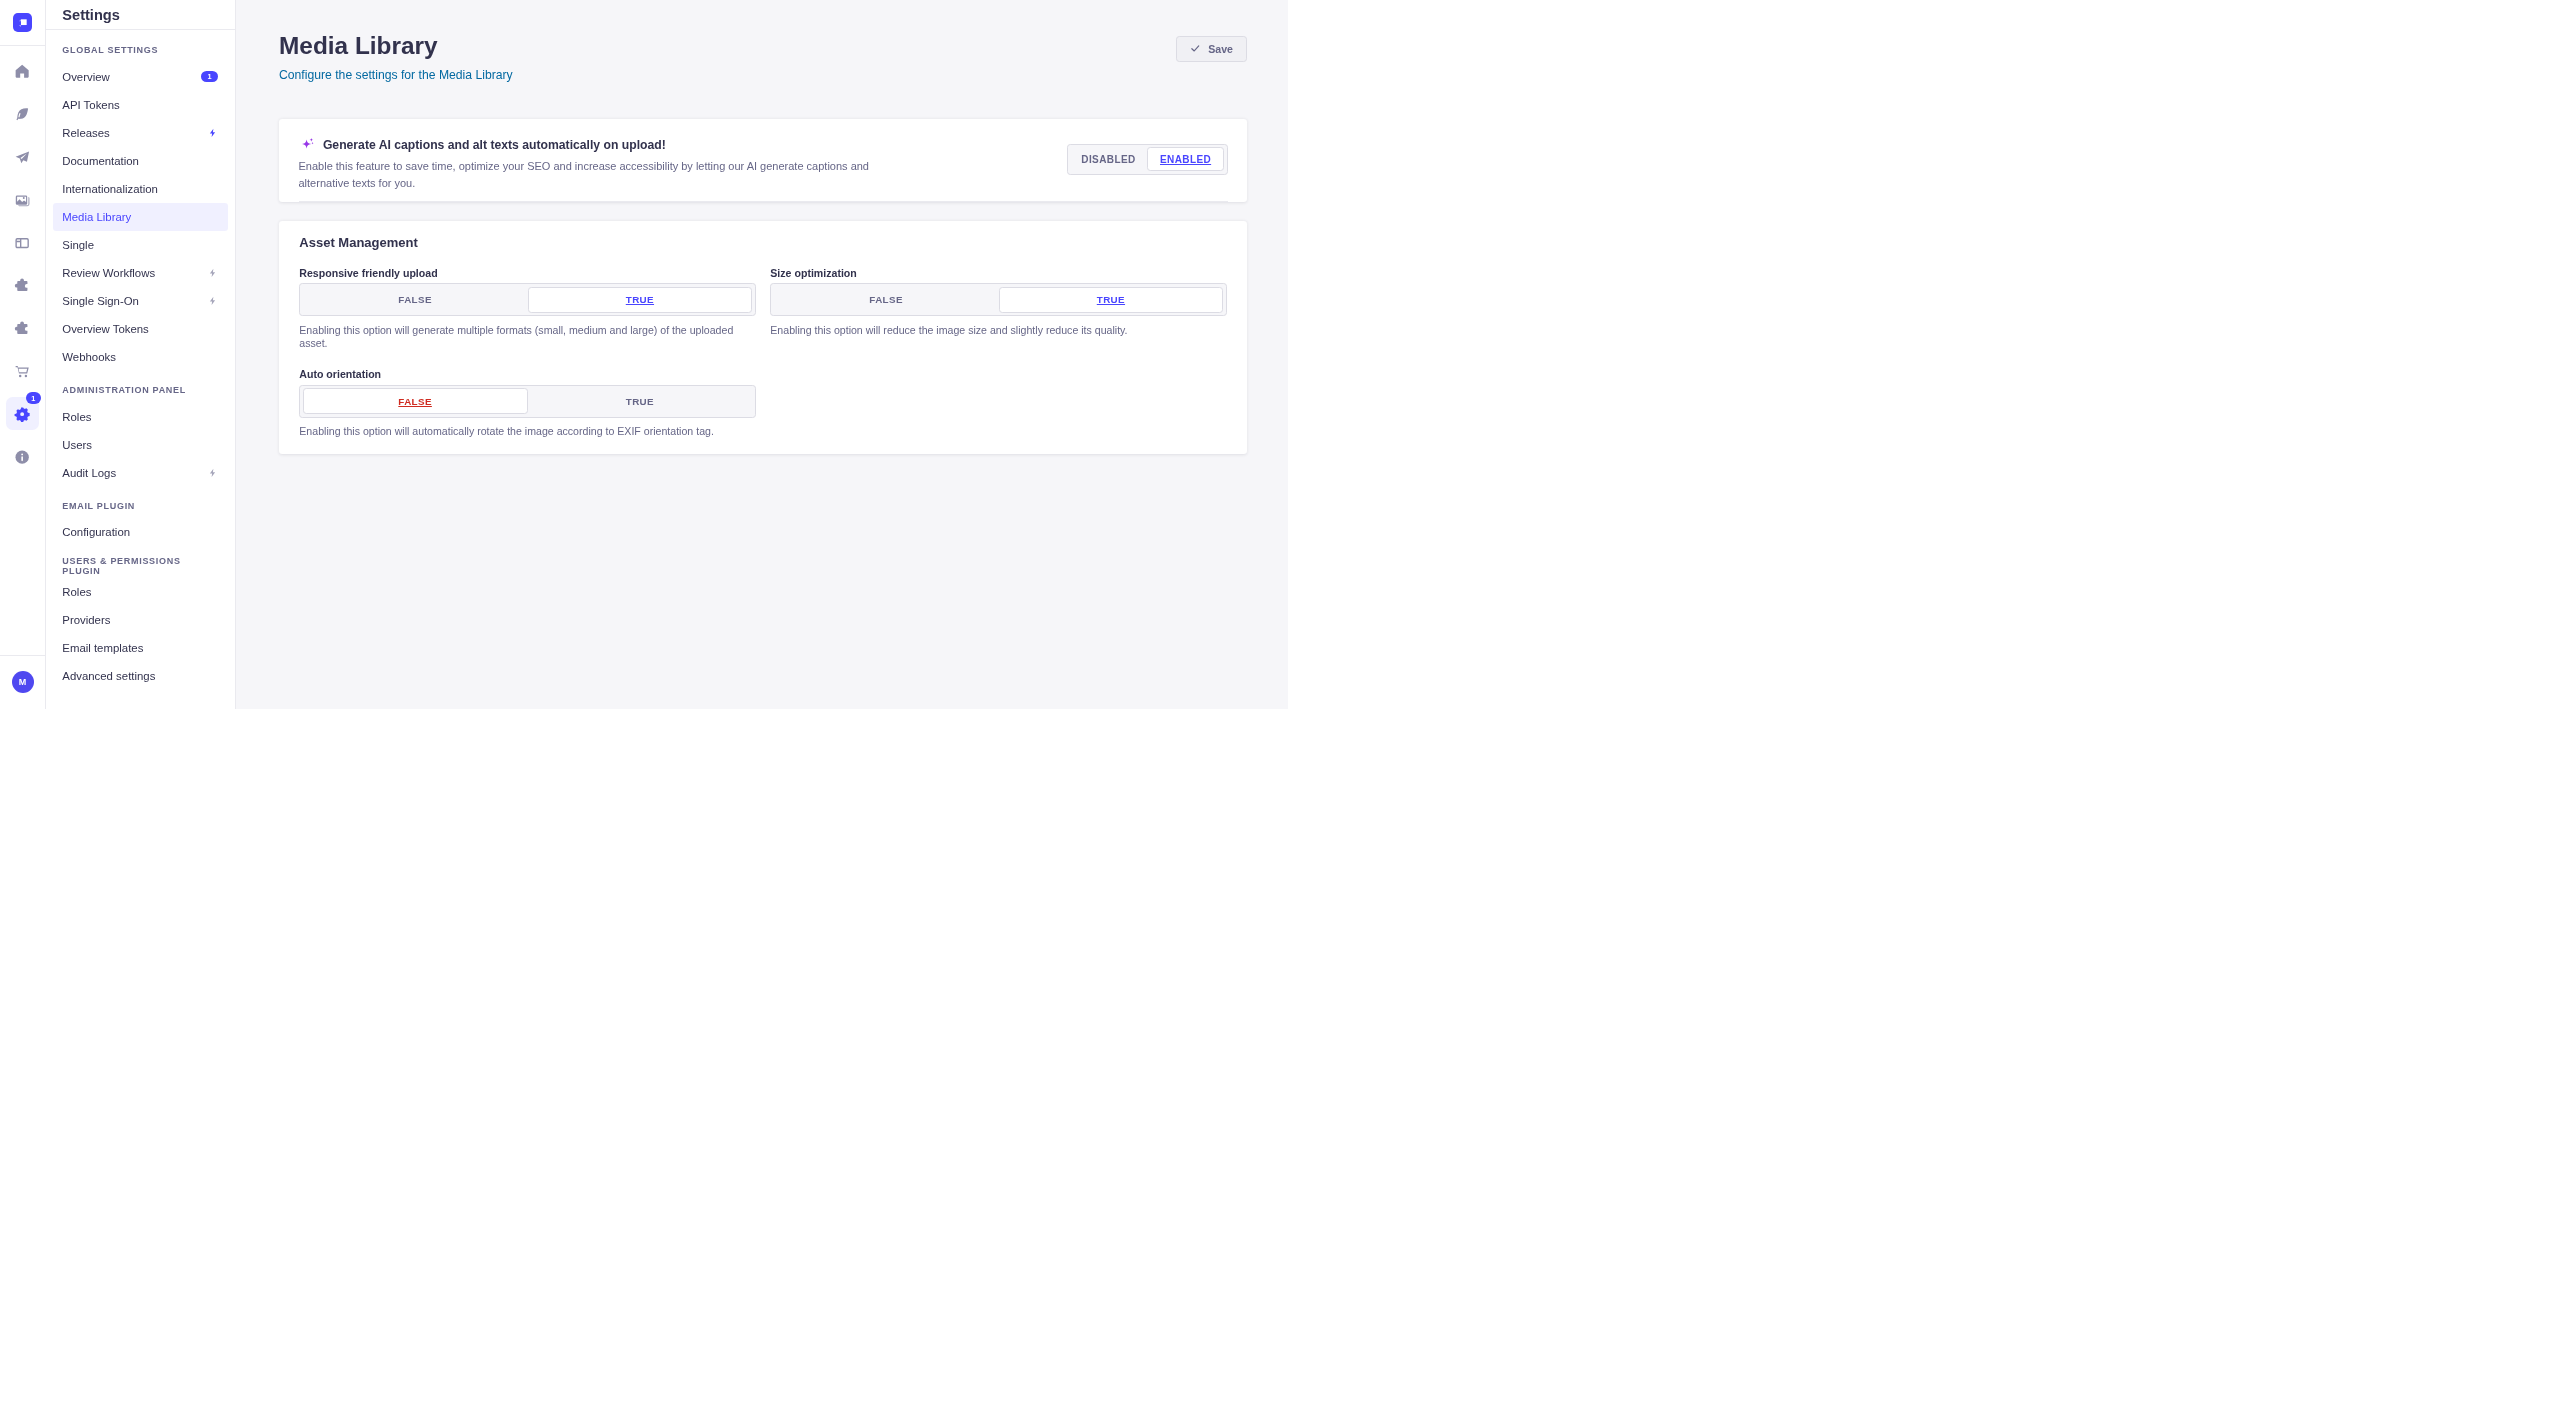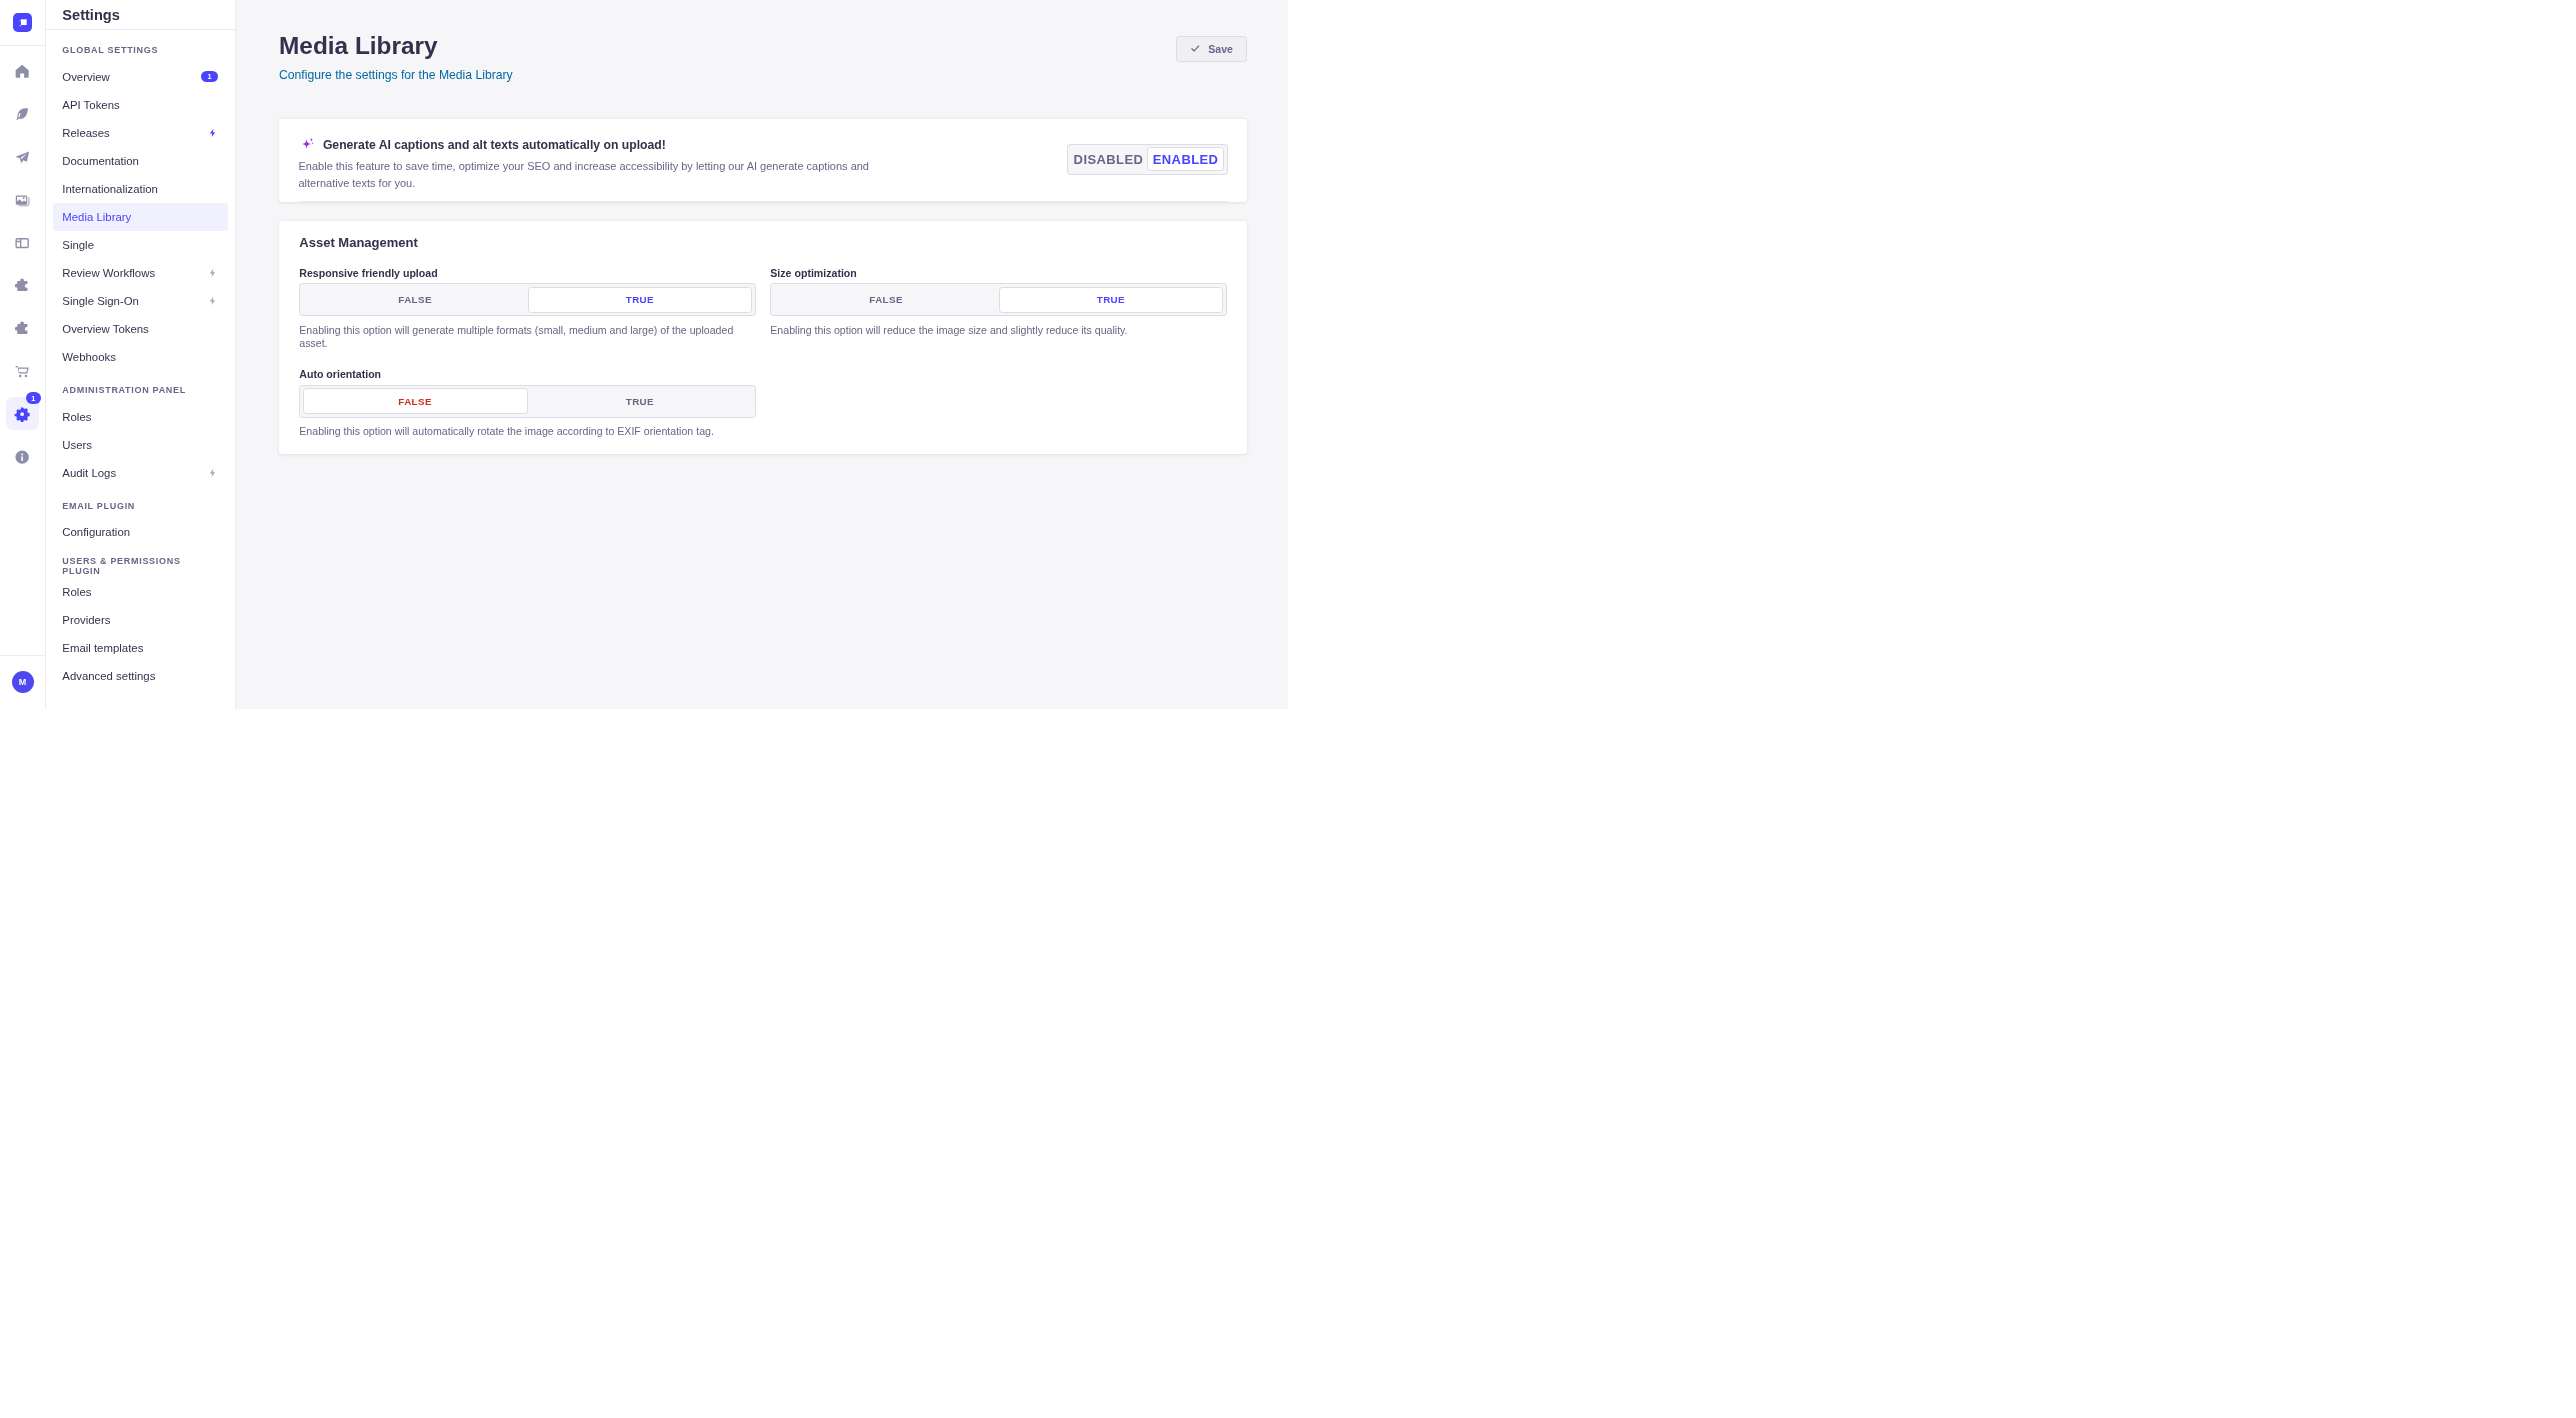--- a/index.html
+++ b/index.html
@@ -73,25 +73,25 @@
     padding:2.4px 7.3px; border-radius:3.3px; }
   .status-text { margin-left:9.8px; font-size:11px; color:#8e8ea9; }
   .gen-link { margin-left:auto; font-size:11px; font-weight:500; color:#4945ff;
     text-decoration:none; cursor:pointer; }
 
   
   .toggle { display:flex; background:#f6f6f9; border:0.8px solid #dcdce4; border-radius:3.3px; padding:2.4px; }
   .toggle-opt { flex:1; display:flex; align-items:center; justify-content:center;
     border-radius:3.3px; font-size:9.8px; font-weight:700; letter-spacing:0.4px;
     color:#666687; cursor:pointer; border:0.8px solid transparent; }
-  .toggle-opt.selected { background:#fff; border:0.8px solid #dcdce4; }
+  .toggle-opt.selected { background:#fff; border:0.8px solid #dcdce4;text-decoration:underline; }
   .toggle-opt.selected.on  { color:#4945ff; }
   .toggle-opt.selected.off { color:#d02b20; }
   .toggle-sm { width:161px; height:31px; margin-top:7.3px; flex-shrink:0; }
-  .toggle-sm .toggle-opt { font-size:13px; }
+  .toggle-sm .toggle-opt { font-size:10px; }
   .toggle-lg { height:33px; }
 
   
   .card-assets { margin-top:18.7px; padding:14px 20.3px 16.3px; }
   .card-assets h2 { font-size:13px; font-weight:700; color:#32324d; margin-bottom:17px; }
   .fields-grid { display:grid; grid-template-columns:1fr 1fr; column-gap:14.6px; row-gap:18px; }
   .field-label { font-size:10.6px; font-weight:700; color:#32324d; margin-bottom:4.9px; }
   .field-desc { margin-top:7.3px; font-size:10.6px; line-height:13px; color:#666687; }
 </style>
 </head>

